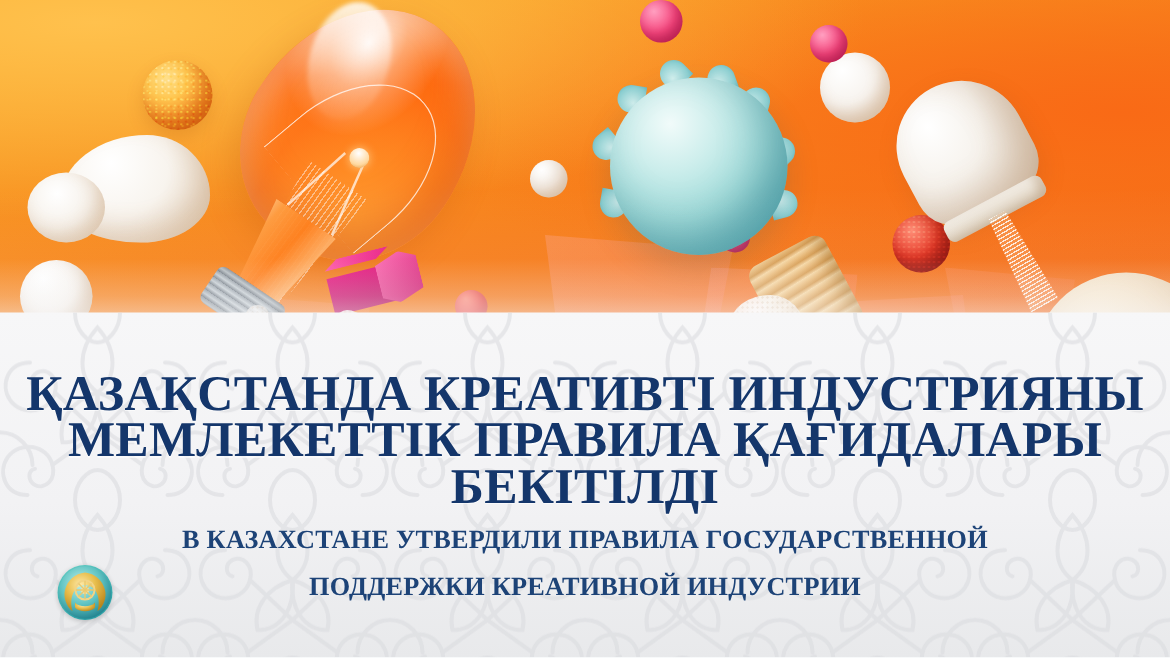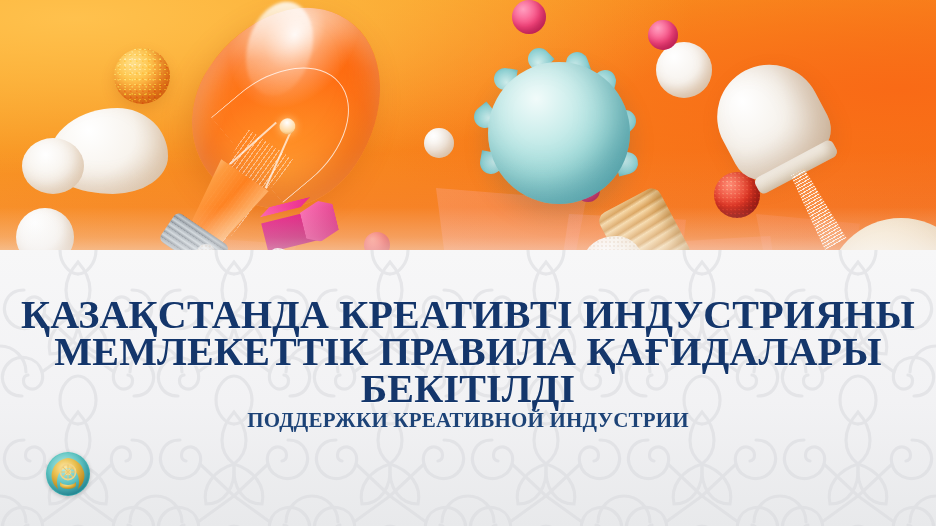--- a/index.html
+++ b/index.html
@@ -404,21 +404,22 @@
           </g>
         </pattern>
       </defs>
       <rect x="0" y="0" width="936" height="276" fill="url(#koshkar)"></rect>
     </svg>
   </div>
 
   <div class="text-block">
     <div class="headline">ҚАЗАҚСТАНДА КРЕАТИВТІ ИНДУСТРИЯНЫ</div>
     <div class="headline">МЕМЛЕКЕТТІК ПРАВИЛА ҚАҒИДАЛАРЫ БЕКІТІЛДІ</div>
-    <div class="subhead" style="margin-top:0;">ПОДДЕРЖКИ КРЕАТИВНОЙ ИНДУСТРИИ</div>
+    <div class="subhead">В КАЗАХСТАНЕ УТВЕРДИЛИ ПРАВИЛА ГОСУДАРСТВЕННОЙ</div>
+    <div class="subhead" style="margin-top:12px;">ПОДДЕРЖКИ КРЕАТИВНОЙ ИНДУСТРИИ</div>
   </div>
 
   <div class="logo-row">
     <div class="emblem">
       <svg viewBox="0 0 44 44" width="44" height="44" xmlns="http://www.w3.org/2000/svg">
         <defs>
           <radialGradient id="gld" cx="40%" cy="32%" r="72%">
             <stop offset="0%" stop-color="#ffe9a8"></stop>
             <stop offset="48%" stop-color="#e9bf4e"></stop>
             <stop offset="100%" stop-color="#b8861d"></stop>

